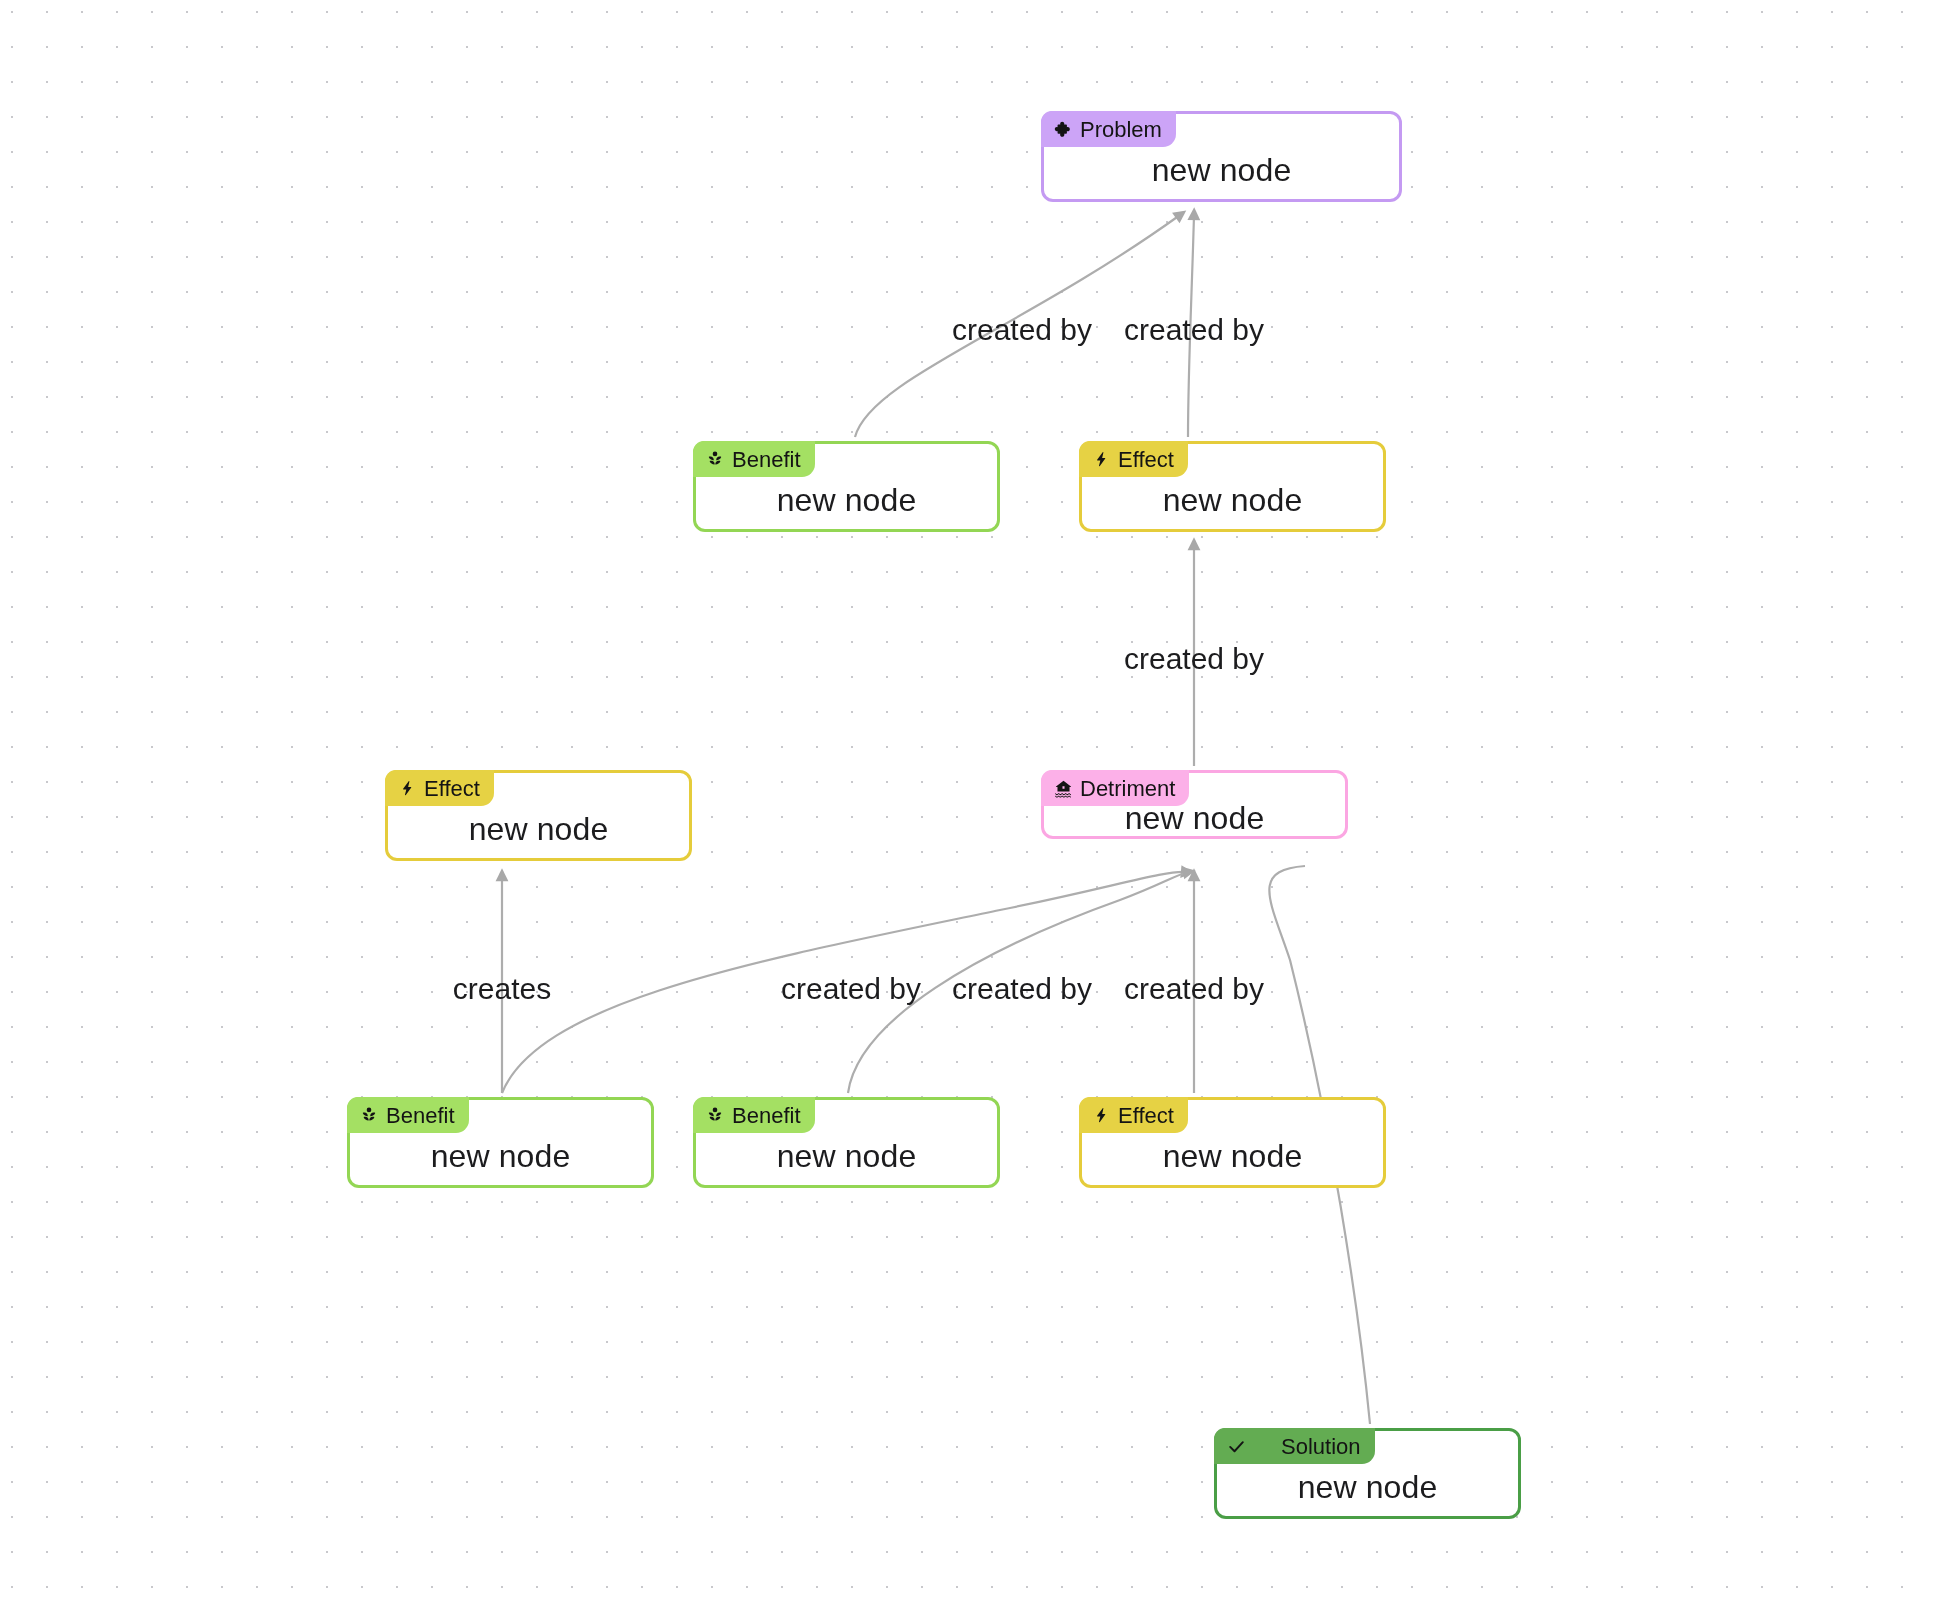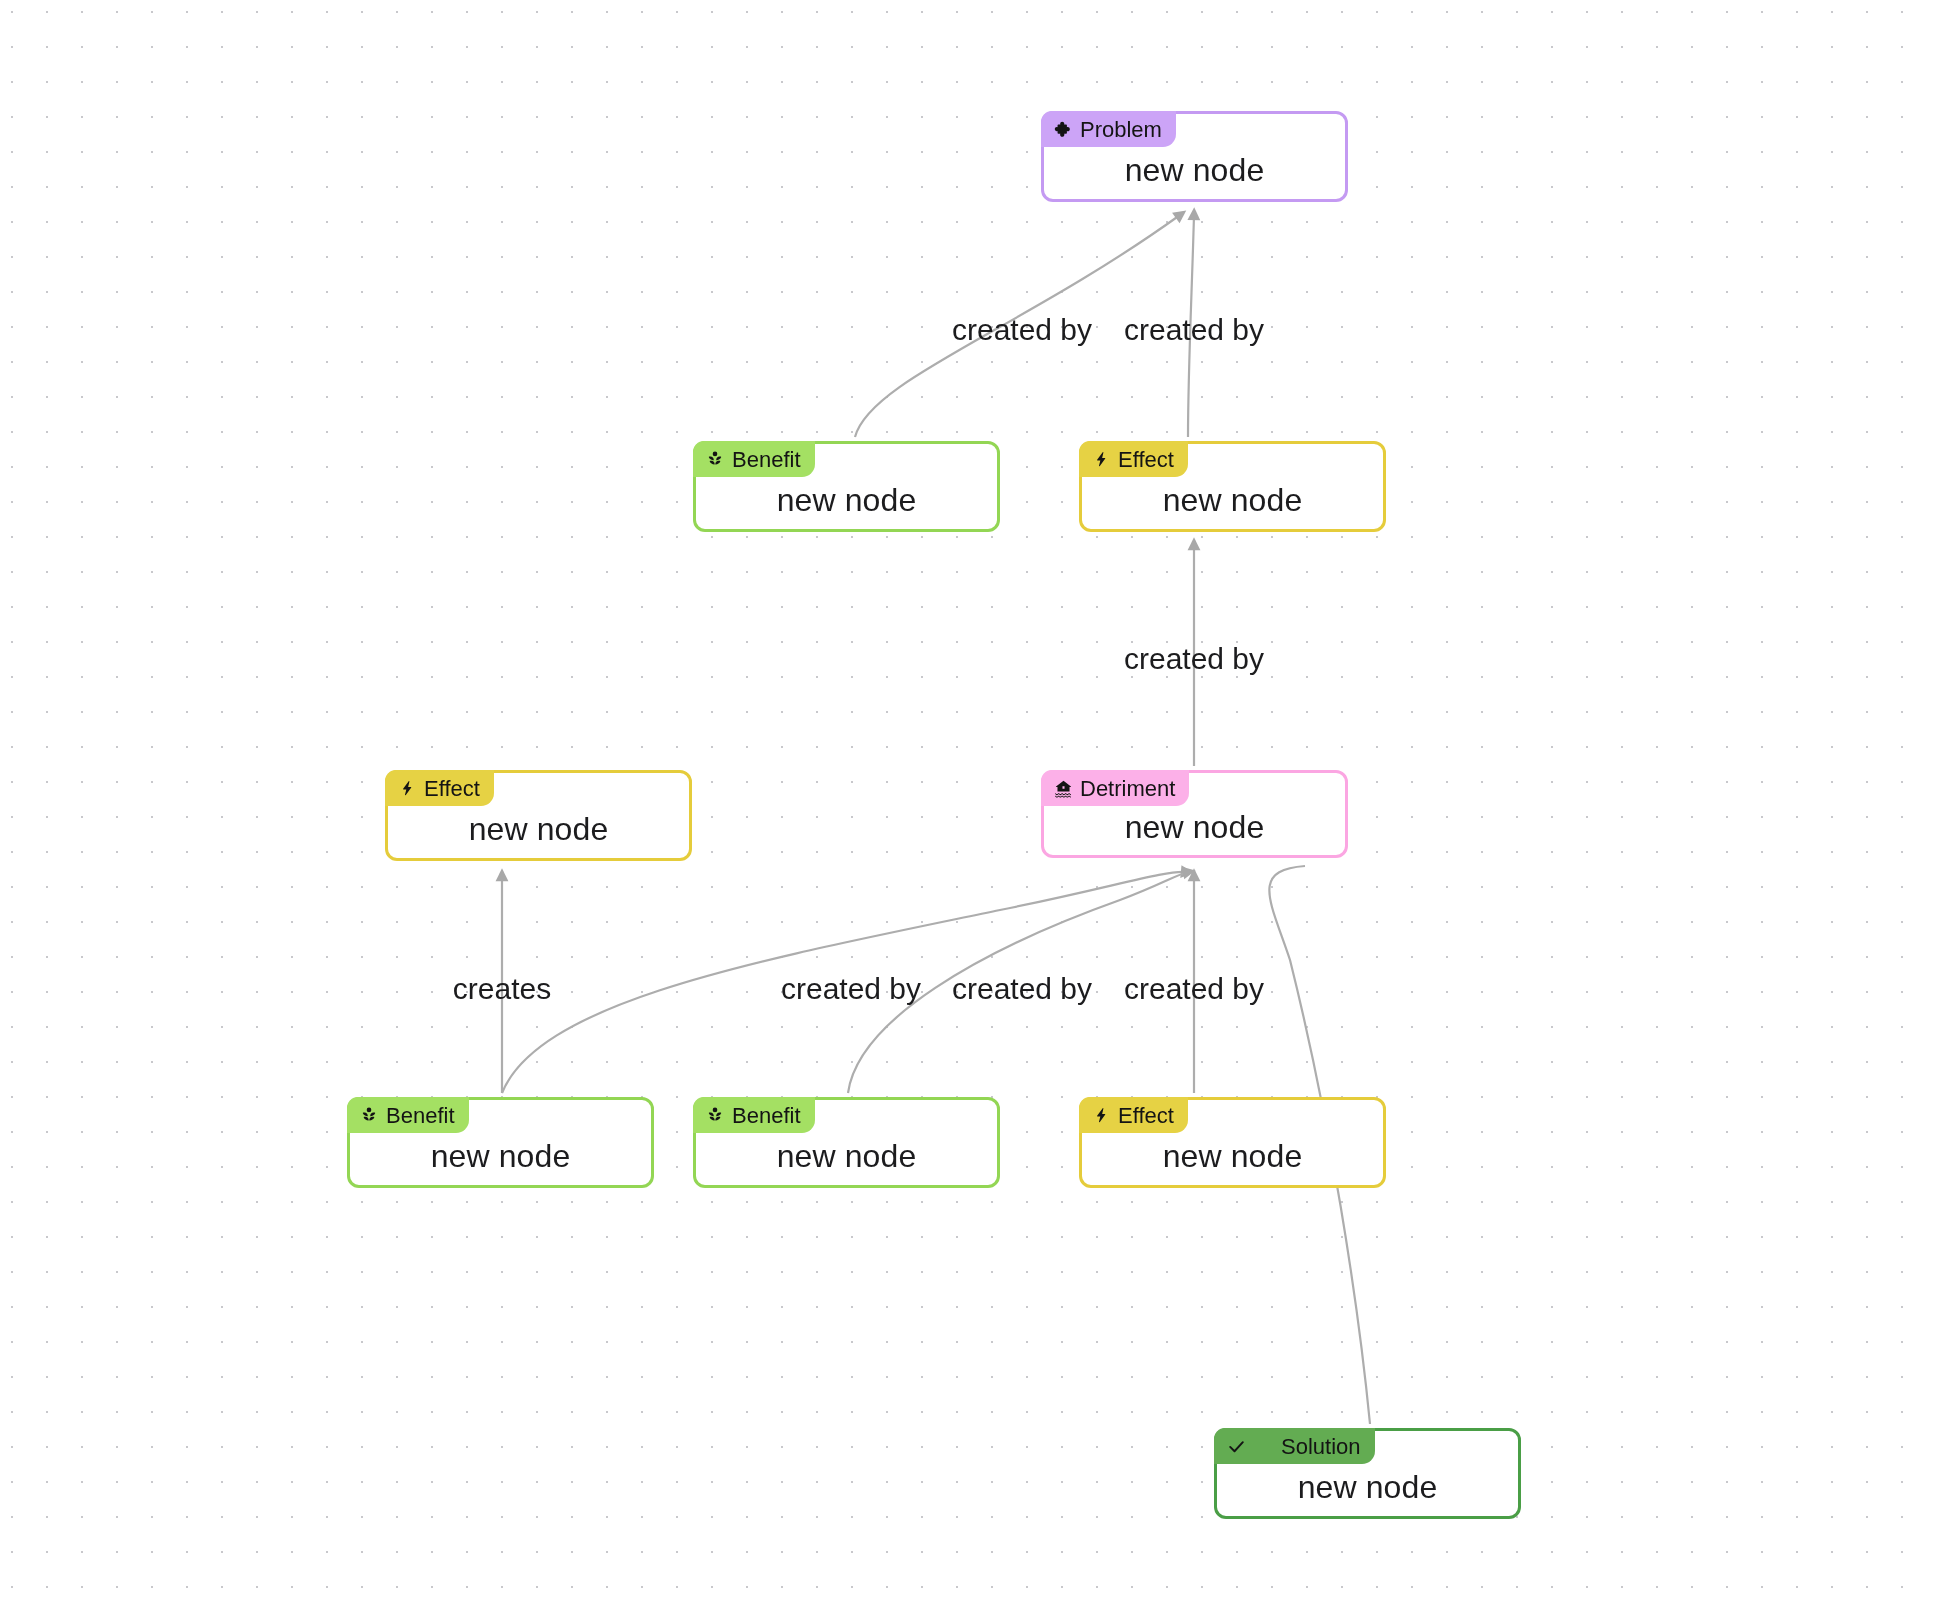--- a/index.html
+++ b/index.html
@@ -133,21 +133,21 @@
       <path d="M 502,1093 C 540,1000 760,960 1000,910 C 1110,888 1165,870 1186,872" marker-end="url(#arrow)"></path>
 
       <path d="M 848,1093 C 858,1020 980,950 1120,900 C 1158,886 1178,874 1188,872" marker-end="url(#arrow)"></path>
 
       <path d="M 1194,1093 C 1194,1020 1194,940 1194,876" marker-end="url(#arrow)"></path>
 
       <path d="M 1370,1424 C 1358,1300 1330,1120 1290,960 C 1270,900 1250,870 1305,866"></path>
     </g>
   </svg>
 
-  <div class="node t-problem" style="left:1041px; top:111px; width:307px; height:91px;">
+  <div class="node t-problem" style="left:1041px; top:111px; width:361px; height:91px;">
     <div class="badge">
       <span class="bi">
         <svg width="19" height="19" viewBox="0 0 24 24" fill="#141414">
           <path d="M10.3 2.2c1.5 0 2.7 1.1 2.7 2.5 0 .4-.1.7-.3 1h2.6c.6 0 1 .4 1 1v2.5c.3-.2.7-.3 1.1-.3 1.4 0 2.6 1.2 2.6 2.7s-1.2 2.7-2.6 2.7c-.4 0-.8-.1-1.1-.3v2.5c0 .6-.4 1-1 1h-2.5c.2.3.3.7.3 1.1 0 1.4-1.2 2.6-2.7 2.6S7.7 20 7.7 18.6c0-.4.1-.8.3-1.1H5.5c-.6 0-1-.4-1-1v-2.6c-.3.2-.6.3-1 .3C2.1 14.2 1 13 1 11.5s1.1-2.7 2.5-2.7c.4 0 .7.1 1 .3V6.7c0-.6.4-1 1-1h2.6c-.2-.3-.3-.6-.3-1 0-1.4 1.1-2.5 2.5-2.5z"></path>
         </svg>
       </span>
       <span class="badge-text">Problem</span>
     </div>
     <div class="node-label">new node</div>
   </div>
@@ -185,21 +185,21 @@
       <span class="bi">
         <svg width="16" height="18" viewBox="0 0 24 24" fill="#141414">
           <path d="M14.8 1.5 6.2 13.2c-.3.4 0 .9.5.9h4.3l-2 8.2c-.1.6.6.9 1 .5l8.4-11.5c.3-.4 0-.9-.5-.9h-4.2l1.9-8.3c.1-.6-.5-1-.8-.6z"></path>
         </svg>
       </span>
       <span class="badge-text">Effect</span>
     </div>
     <div class="node-label">new node</div>
   </div>
 
-  <div class="node t-detriment" style="left:1041px; top:770px; width:307px; height:88px;">
+  <div class="node t-detriment" style="left:1041px; top:770px; width:307px; height:69px;">
     <div class="badge">
       <span class="bi">
         <svg width="19" height="19" viewBox="0 0 24 24" fill="#141414">
           <path d="M12 2.2 2.6 9.4c-.3.2-.1.8.3.8h1.5v5.6h15.2V10.2h1.5c.4 0 .6-.6.3-.8L12 2.2zm-1.3 7.1h2.6v3.1h-2.6V9.3z"></path>
           <path d="M1.5 18.1c1.1 0 1.1 1 2.2 1s1.1-1 2.2-1 1.1 1 2.2 1 1.1-1 2.2-1 1.1 1 2.2 1 1.1-1 2.2-1 1.1 1 2.2 1 1.1-1 2.2-1 1.1 1 2.2 1v1.3c-1.1 0-1.1-1-2.2-1s-1.1 1-2.2 1-1.1-1-2.2-1-1.1 1-2.2 1-1.1-1-2.2-1-1.1 1-2.2 1-1.1-1-2.2-1-1.1 1-2.2 1-1.1-1-2.2-1v-1.3z"></path>
           <path d="M1.5 21c1.1 0 1.1 1 2.2 1s1.1-1 2.2-1 1.1 1 2.2 1 1.1-1 2.2-1 1.1 1 2.2 1 1.1-1 2.2-1 1.1 1 2.2 1 1.1-1 2.2-1 1.1 1 2.2 1v1.3c-1.1 0-1.1-1-2.2-1s-1.1 1-2.2 1-1.1-1-2.2-1-1.1 1-2.2 1-1.1-1-2.2-1-1.1 1-2.2 1-1.1-1-2.2-1-1.1 1-2.2 1-1.1-1-2.2-1V21z"></path>
         </svg>
       </span>
       <span class="badge-text">Detriment</span>
     </div>

